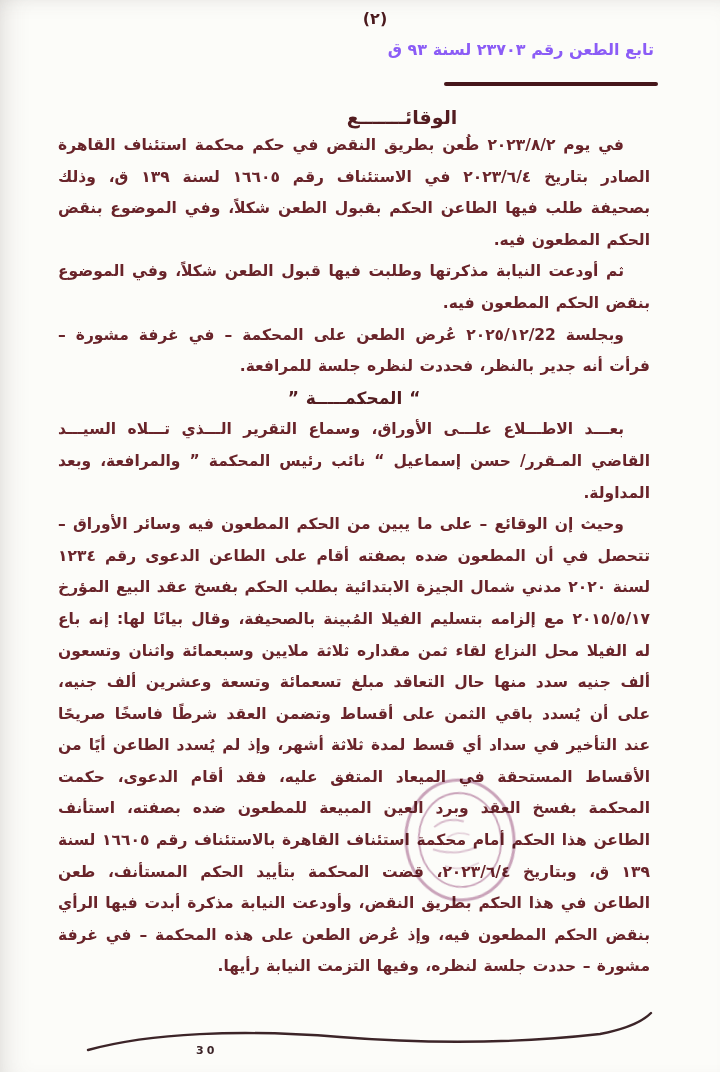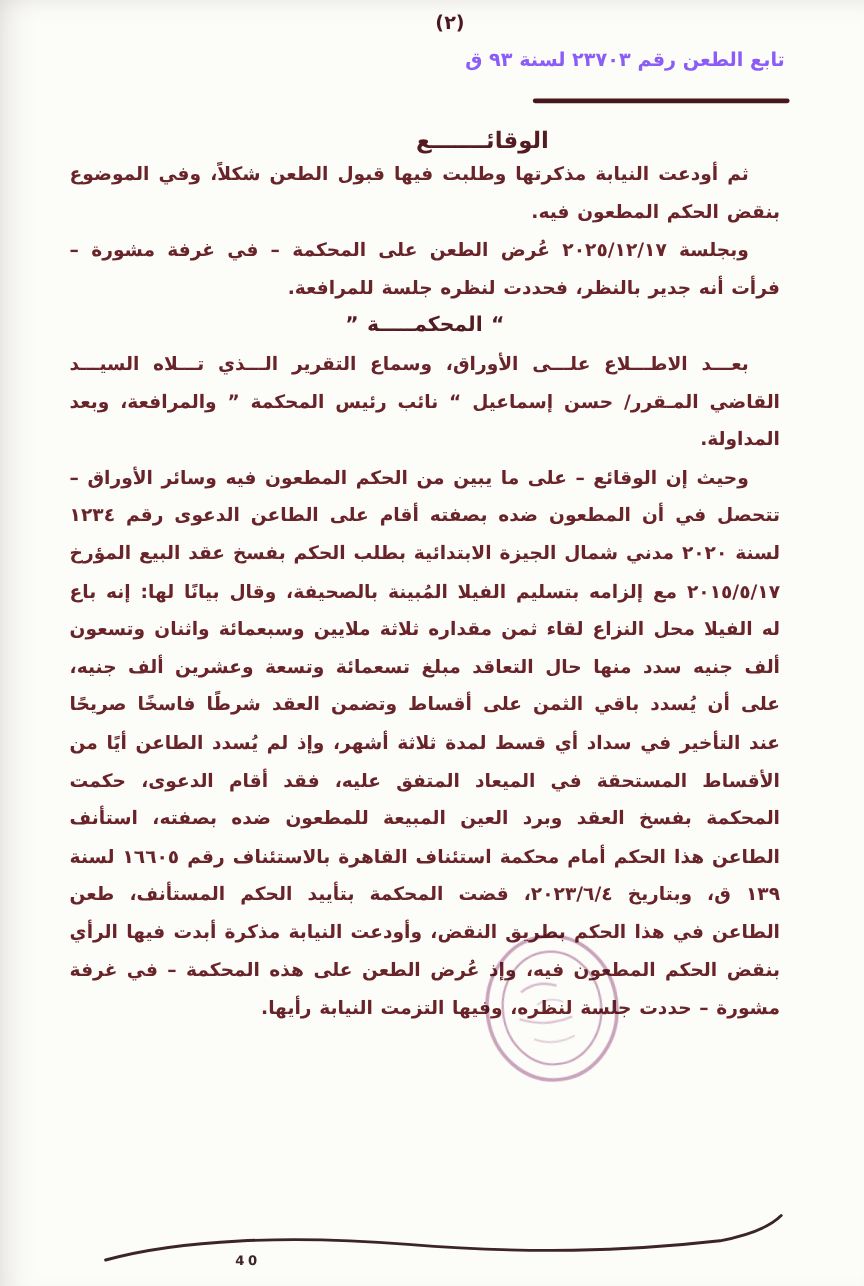--- a/index.html
+++ b/index.html
@@ -109,22 +109,23 @@
 
   <div class="page-number">(٢)</div>
 
   <div class="case-reference">تابع الطعن رقم ٢٣٧٠٣ لسنة ٩٣ ق</div>
 
   <div class="header-rule"></div>
 
   <div class="facts-title">الوقائـــــــع</div>
 
   <div class="document-body">
+    <p>في يوم ٢٠٢٣/٨/٢ طُعن بطريق النقض في حكم محكمة استئناف القاهرة الصادر بتاريخ ٢٠٢٣/٦/٤ في الاستئناف رقم ١٦٦٠٥ لسنة ١٣٩ ق، وذلك بصحيفة طلب فيها الطاعن الحكم بقبول الطعن شكلاً، وفي الموضوع بنقض الحكم المطعون فيه.</p>
     <p>ثم أودعت النيابة مذكرتها وطلبت فيها قبول الطعن شكلاً، وفي الموضوع بنقض الحكم المطعون فيه.</p>
-    <p>وبجلسة ٢٠٢٥/١٢/١٧ عُرض الطعن على المحكمة – في غرفة مشورة – فرأت أنه جدير بالنظر، فحددت لنظره جلسة للمرافعة.</p>
+    <p>وبجلسة ٢٠٢٥/١٢/22 عُرض الطعن على المحكمة – في غرفة مشورة – فرأت أنه جدير بالنظر، فحددت لنظره جلسة للمرافعة.</p>
     <p class="court-title">“ المحكمـــــة ”</p>
     <p>بعـــد الاطـــلاع علـــى الأوراق، وسماع التقرير الـــذي تـــلاه السيـــد القاضي المـقرر/ حسن إسماعيل “ نائب رئيس المحكمة ” والمرافعة، وبعد المداولة.</p>
     <p>وحيث إن الوقائع – على ما يبين من الحكم المطعون فيه وسائر الأوراق – تتحصل في أن المطعون ضده بصفته أقام على الطاعن الدعوى رقم ١٢٣٤ لسنة ٢٠٢٠ مدني شمال الجيزة الابتدائية بطلب الحكم بفسخ عقد البيع المؤرخ ٢٠١٥/٥/١٧ مع إلزامه بتسليم الفيلا المُبينة بالصحيفة، وقال بيانًا لها: إنه باع له الفيلا محل النزاع لقاء ثمن مقداره ثلاثة ملايين وسبعمائة واثنان وتسعون ألف جنيه سدد منها حال التعاقد مبلغ تسعمائة وتسعة وعشرين ألف جنيه، على أن يُسدد باقي الثمن على أقساط وتضمن العقد شرطًا فاسخًا صريحًا عند التأخير في سداد أي قسط لمدة ثلاثة أشهر، وإذ لم يُسدد الطاعن أيًا من الأقساط المستحقة في الميعاد المتفق عليه، فقد أقام الدعوى، حكمت المحكمة بفسخ العقد وبرد العين المبيعة للمطعون ضده بصفته، استأنف الطاعن هذا الحكم أمام محكمة استئناف القاهرة بالاستئناف رقم ١٦٦٠٥ لسنة ١٣٩ ق، وبتاريخ ٢٠٢٣/٦/٤، قضت المحكمة بتأييد الحكم المستأنف، طعن الطاعن في هذا الحكم بطريق النقض، وأودعت النيابة مذكرة أبدت فيها الرأي بنقض الحكم المطعون فيه، وإذ عُرض الطعن على هذه المحكمة – في غرفة مشورة – حددت جلسة لنظره، وفيها التزمت النيابة رأيها.</p>
 
   </div>
 
   <div class="stamp">
     <svg width="116" height="128" viewBox="0 0 116 128">
       <ellipse cx="58" cy="64" rx="54" ry="60" fill="none" stroke="#9a4b7e" stroke-width="3"></ellipse>
       <ellipse cx="58" cy="64" rx="41" ry="47" fill="none" stroke="#9a4b7e" stroke-width="1.8"></ellipse>
@@ -132,15 +133,15 @@
       <path d="M30 70 q22 10 44 3" fill="none" stroke="#9a4b7e" stroke-width="2" opacity="0.6"></path>
       <path d="M40 88 q16 8 34 1" fill="none" stroke="#9a4b7e" stroke-width="1.6" opacity="0.5"></path>
       <path d="M46 60 q10 -6 22 0" fill="none" stroke="#9a4b7e" stroke-width="1.6" opacity="0.5"></path>
     </svg>
   </div>
 
   <svg class="handwritten-underline" viewBox="0 0 720 1072">
     <path d="M 88 1050 C 150 1033, 240 1029, 340 1037 S 520 1043, 600 1034 C 626 1029, 643 1021, 651 1013" fill="none" stroke="#3c2428" stroke-width="2.4" stroke-linecap="round"></path>
   </svg>
 
-  <div class="handwritten-mark">40</div>
+  <div class="handwritten-mark">30</div>
 
 </div>
 
 </body></html>

